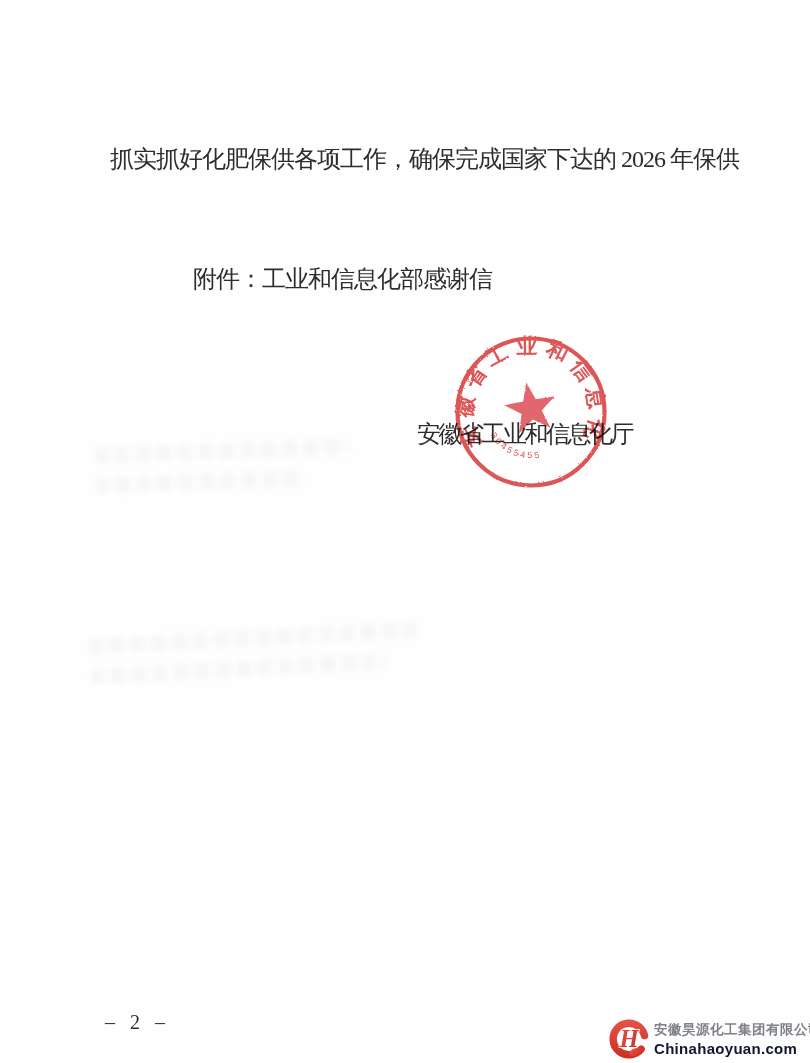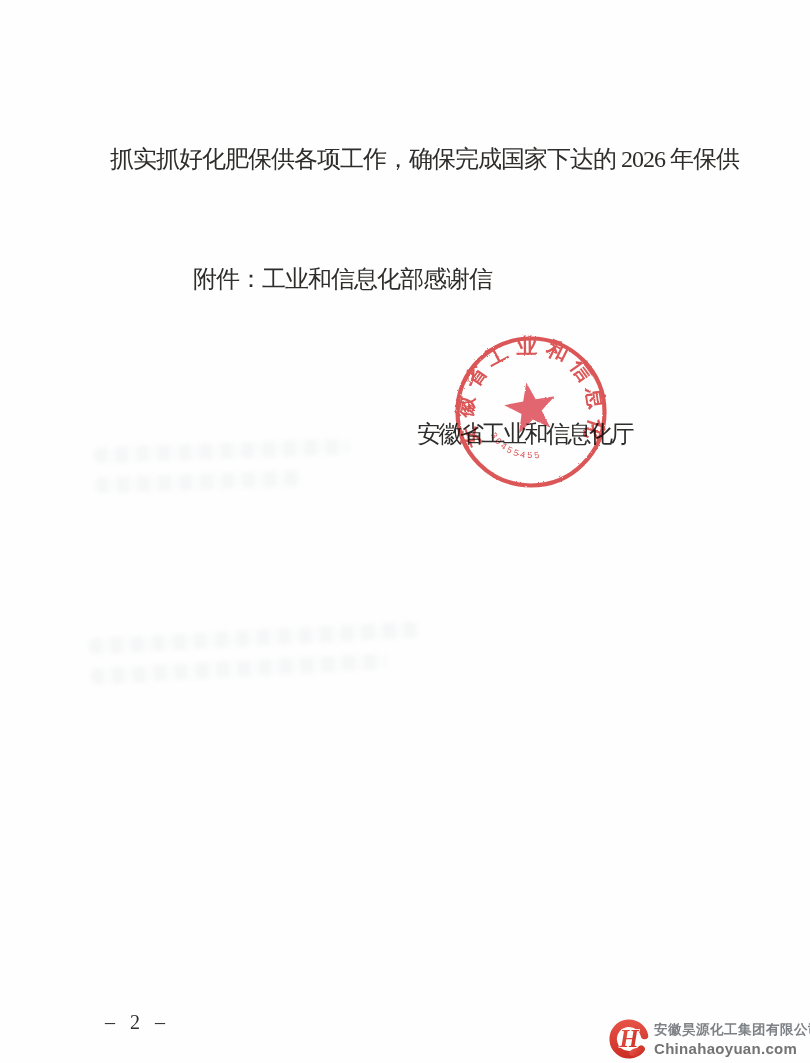--- a/index.html
+++ b/index.html
@@ -103,21 +103,21 @@
     position: absolute; left: 47px; top: 6px;
     font-size: 13.5px; font-weight: bold;
     color: #7e8286;
     letter-spacing: 0.5px;
     text-shadow: 0.5px 0.5px 0 #ffffff;
     white-space: pre;
   }
   .wm-domain {
     position: absolute; left: 47px; top: 25px;
     font-size: 15px; font-weight: bold;
-    color: #737373;
+    color: #0f172a;
     letter-spacing: 0.3px;
     white-space: pre;
   }
 </style>
 </head>
 <body>
 
 <div class="page">
 
   <div class="txt body-line line1">抓实抓好化肥保供各项工作，确保完成国家下达的 2026 年保供</div>

